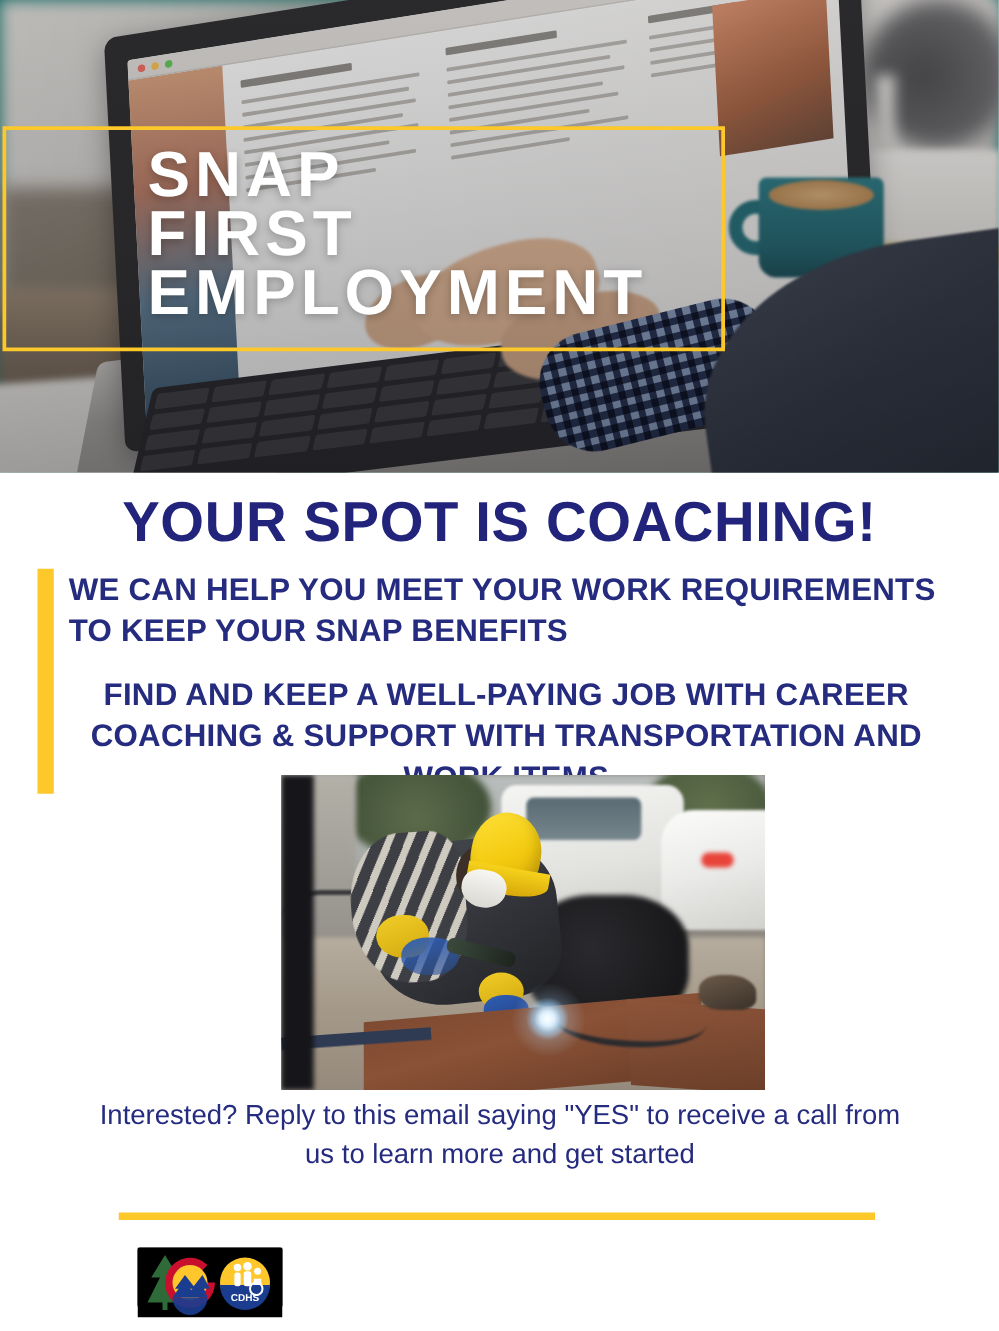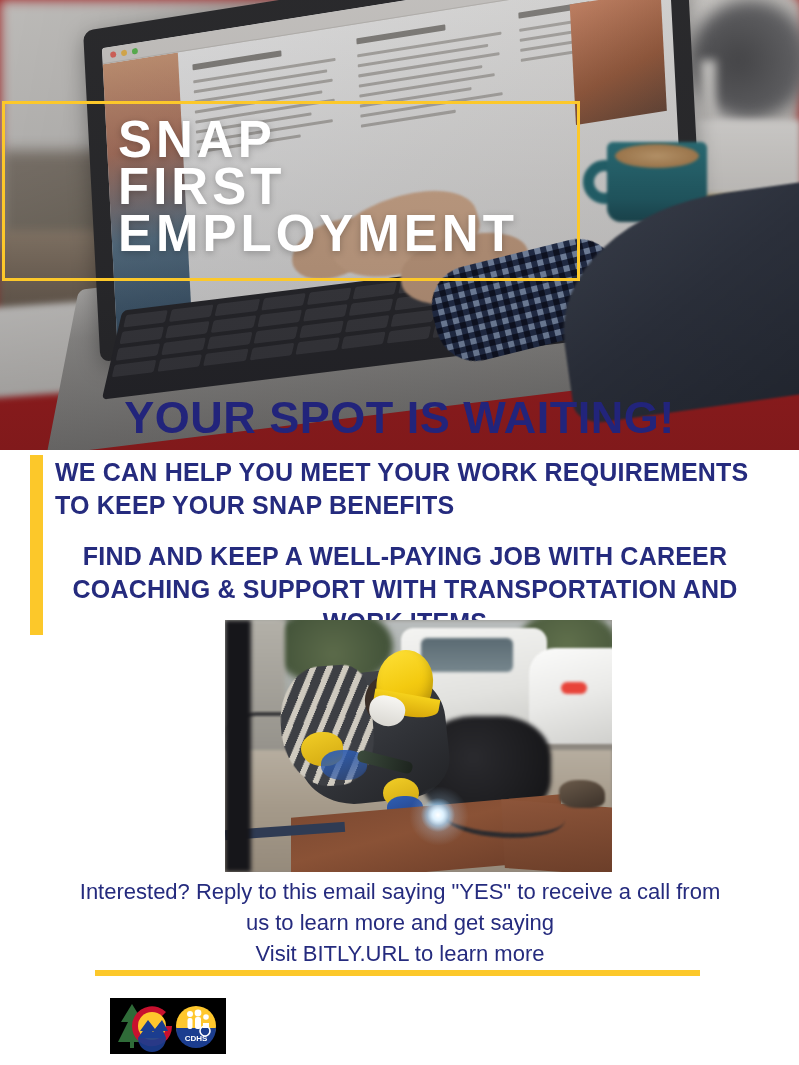--- a/index.html
+++ b/index.html
@@ -6,23 +6,23 @@
   html,body { width:799px; height:1065px; }
   body {
     font-family:"Liberation Sans", sans-serif;
     background:#ffffff;
     position:relative;
     overflow:hidden;
   }
 
   
   .hero {
-    position:absolute; left:0; top:0; width:799px; height:450px;
+    position:absolute; left:0; top:0; width:799px; height:378px;
     overflow:hidden;
-    background:#b91c1c;
+    background:#0f766e;
     padding-left:21px;
   }
   .hero-photo { position:absolute; inset:0; }
 
   
   .bg-wall {
     position:absolute; left:0; top:0; width:799px; height:250px;
     background:
       linear-gradient(100deg,#d9d7d3 0%,#cfcdc9 22%,#bdbab4 45%,#cac6c0 70%,#d3cfc9 100%);
     filter:blur(6px);
@@ -579,21 +579,21 @@
   </div>
 
   <div class="hero-frame"></div>
   <div class="hero-title">
     <div>SNAP</div>
     <div>FIRST</div>
     <div>EMPLOYMENT</div>
   </div>
 </div>
 
-<div class="headline">YOUR SPOT IS WAITING!</div>
+<div class="headline">YOUR SPOT IS COACHING!</div>
 
 <div class="accent-bar"></div>
 
 <div class="sub1">WE CAN HELP YOU MEET YOUR WORK REQUIREMENTS TO KEEP YOUR SNAP BENEFITS</div>
 <div class="sub2">FIND AND KEEP A WELL-PAYING JOB WITH CAREER COACHING &amp; SUPPORT WITH TRANSPORTATION AND WORK ITEMS</div>
 
 <div class="welder">
   <div class="w-sky"></div>
   <div class="w-tree"></div>
   <div class="w-tree2"></div>
@@ -622,22 +622,21 @@
   <div class="w-rail"></div>
   <div class="w-hose"></div>
   <div class="w-boot"></div>
   <div class="w-spark2"></div>
   <div class="w-spark"></div>
   <div class="w-darkmass"></div>
 </div>
 
 <div class="cta">
   <div>Interested? Reply to this email saying "YES" to receive a call from</div>
-  <div>us to learn more and get saying</div>
-  <div>Visit BITLY.URL to learn more</div>
+  <div>us to learn more and get started</div>
 </div>
 
 <div class="divider"></div>
 
 <div class="footer">
   <div class="logo">
     <svg width="116" height="56" viewBox="0 0 116 56">
       <rect x="0" y="0" width="116" height="56" fill="#000000"></rect>
 
       <polygon points="22,6 33,24 26,24 36,44 8,44 18,24 11,24" fill="#2f6b38"></polygon>

